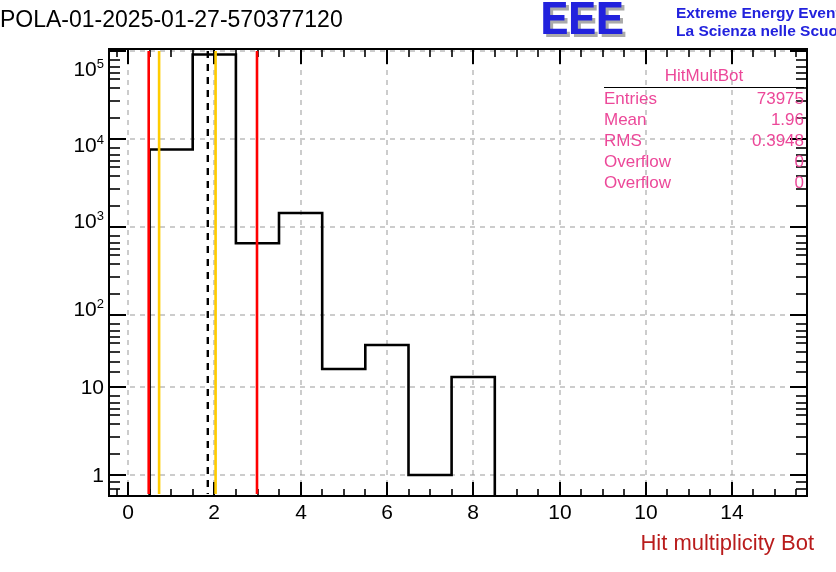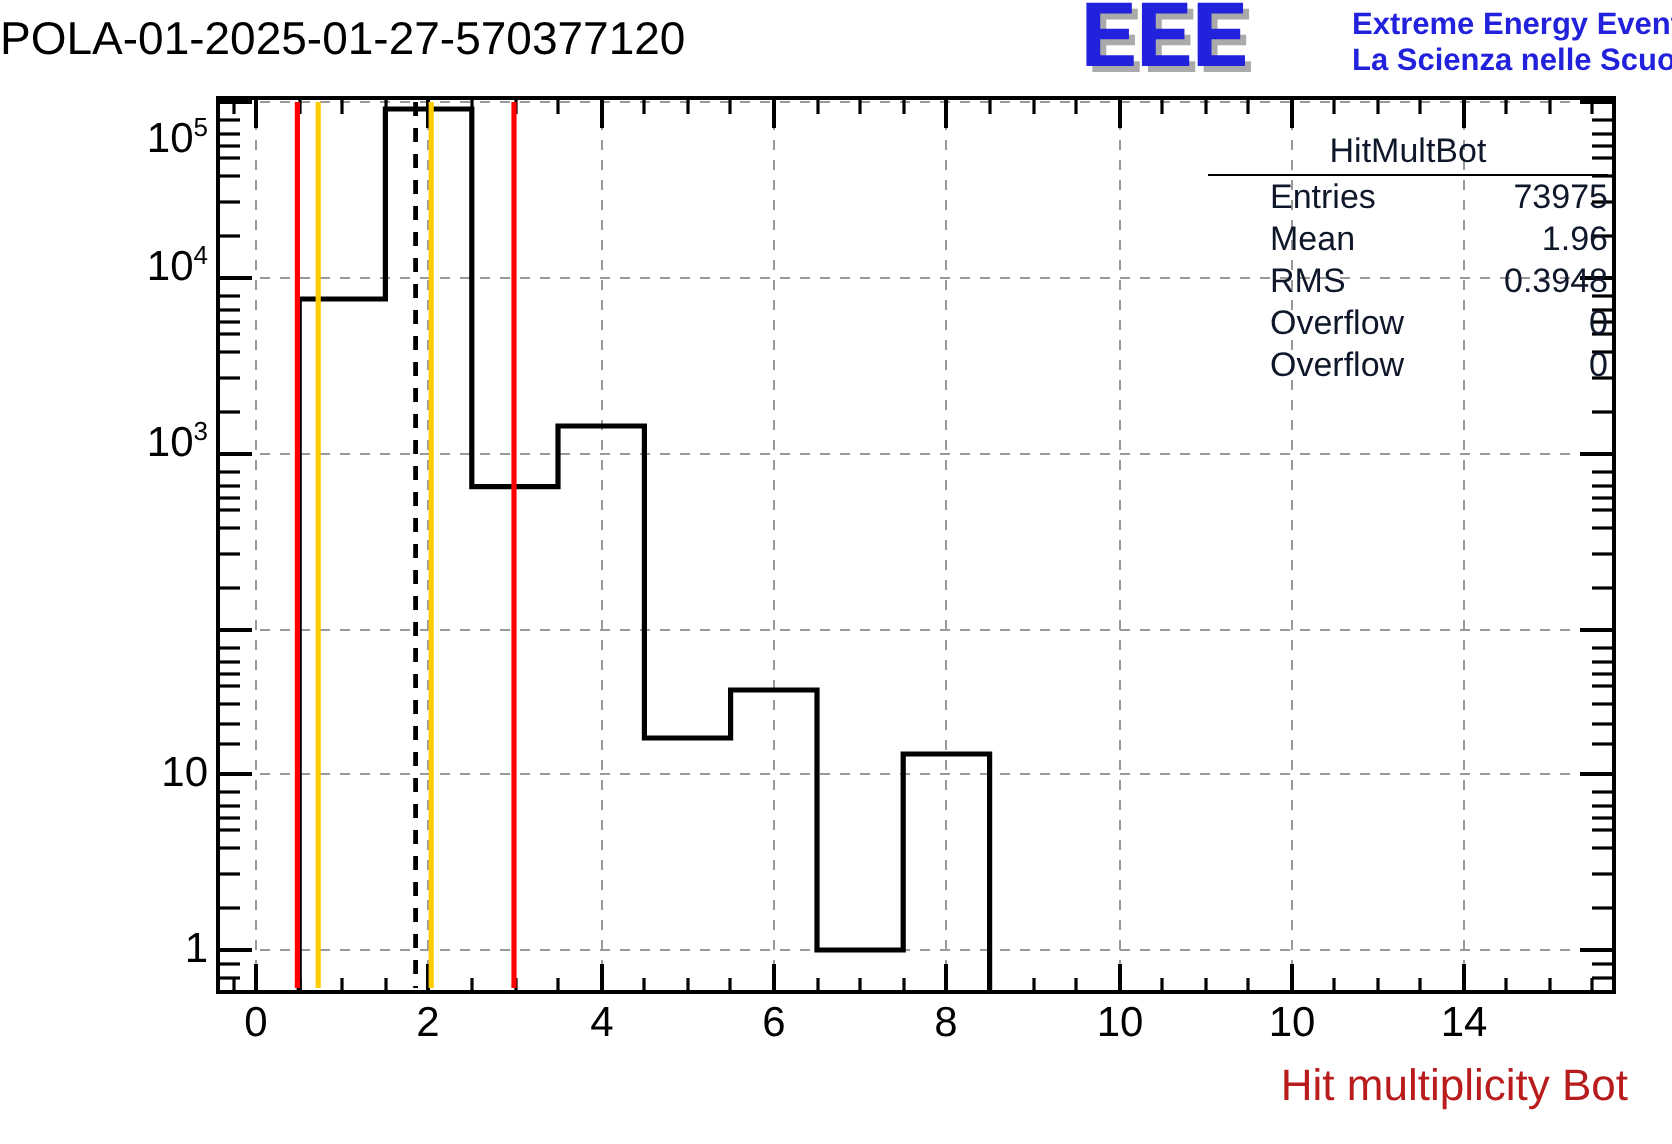--- a/index.html
+++ b/index.html
@@ -44,46 +44,47 @@
   }
 
   #xaxis-title{
     position:absolute;right:22px;top:530px;font-size:22px;color:#b91c1c;
     white-space:nowrap;
   }
 
   
   #stats-box{
     position:absolute;left:604px;top:66px;width:200px;
-    font-size:17px;color:#0f172a;background:transparent;
+    font-size:17px;color:#ec4899;background:transparent;
   }
   #stats-title{text-align:center;padding-bottom:1px;border-bottom:1.5px solid #000;}
   .stat-row{display:flex;justify-content:space-between;padding-top:1px;}
-  .stat-key{text-align:left;margin-left:31px;}
+  .stat-key{text-align:left;}
   .stat-val{text-align:right;}
 
   svg{display:block;}
 </style>
 </head>
 <body>
 
 <div id="root">
 
   <div class="abs" id="chart-title">POLA-01-2025-01-27-570377120</div>
 
   <div class="abs" id="eee-logo">
     <div id="eee-letters">EEE</div>
     <div class="eee-line" id="eee-line1">Extreme Energy Events</div>
     <div class="eee-line" id="eee-line2">La Scienza nelle Scuole</div>
   </div>
 
   <div id="ylabels">
     <div class="ylab" style="top:36px;width:100px;margin-top:20px;">10<sup>5</sup></div>
-    <div class="ylab" style="top:120px;width:100px;">10<sup>4</sup></div>
+    <div class="ylab" style="top:132px;width:100px;">10<sup>4</sup></div>
     <div class="ylab" style="top:208px;width:100px;">10<sup>3</sup></div>
+    <div class="ylab" style="top:296px;width:100px;">10<sup>2</sup></div>
     <div class="ylab" style="top:375px;width:100px;">10</div>
     <div class="ylab" style="top:463px;width:100px;">1</div>
   </div>
 
   <svg class="abs" id="plot-svg" width="836" height="572" style="left:0;top:0;">
 
     <g stroke="#999999" stroke-width="1" stroke-dasharray="5,5">
       <line x1="110" y1="51" x2="806" y2="51"></line>
       <line x1="110" y1="139" x2="806" y2="139"></line>
       <line x1="110" y1="227" x2="806" y2="227"></line>

